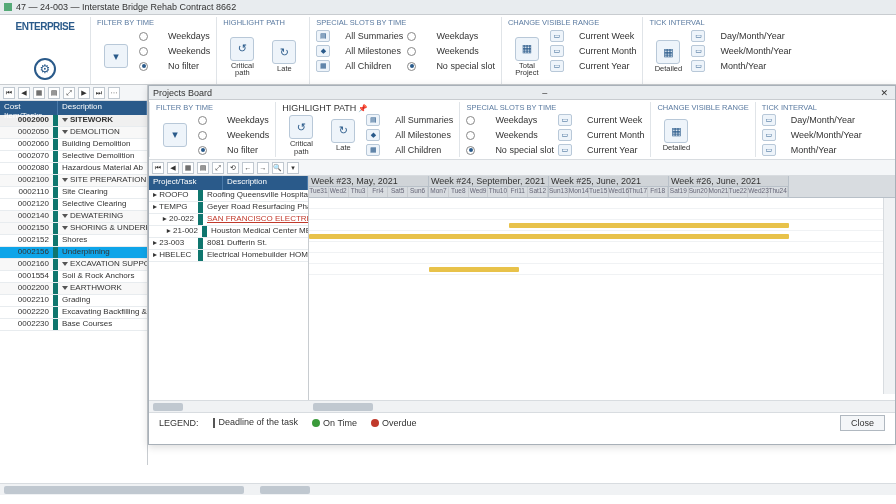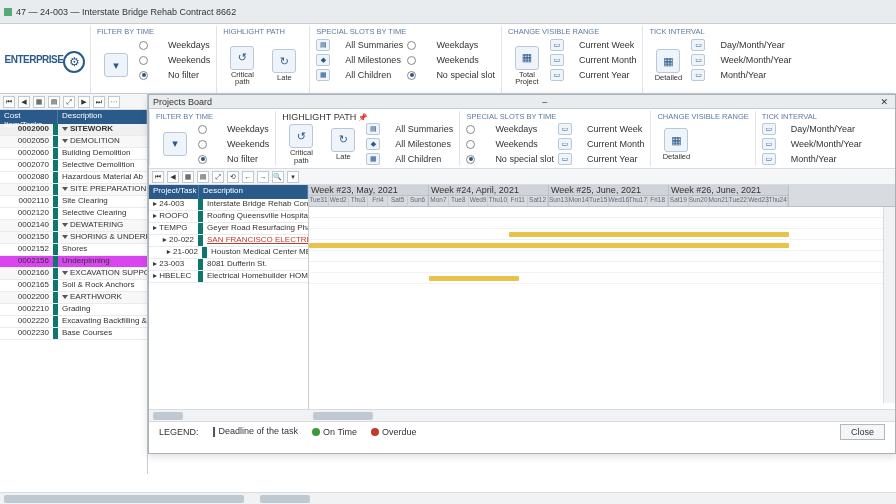--- a/index.html
+++ b/index.html
@@ -1,20 +1,20 @@
 <!DOCTYPE html>
 <html><head>
 <meta charset="utf-8">
 <style>
 *{box-sizing:border-box;margin:0;padding:0;font-family:Segoe UI,Arial,sans-serif;font-size:9px;color:#333}
 body{background:#fff;width:896px;height:504px;overflow:hidden;position:relative}
-.titlebar{height:24px;background:#e8ecef;border-bottom:1px solid #c8ccd0;display:flex;align-items:center;padding:0 4px;font-size:8px;color:#667}
+.titlebar{height:15px;background:#e8ecef;border-bottom:1px solid #c8ccd0;display:flex;align-items:center;padding:0 4px;font-size:8px;color:#667}
 .titlebar .sq{width:8px;height:8px;background:#5a7;margin-right:4px}
 .ribbon{height:70px;border-bottom:1px solid #c8ccd0;display:flex;padding:2px 0 0 0}
-.brand{width:90px;display:flex;flex-direction:row;align-items:center;justify-content:center;padding:4px}
+.brand{width:90px;display:flex;flex-direction:column;align-items:center;justify-content:space-between;padding:4px}
 .brand-logo{font-size:10px;font-weight:bold;color:#2a5a8a;letter-spacing:-0.5px}
 .brand-gear{width:22px;height:22px;border:2px solid #2a5a8a;border-radius:50%;margin-top:4px;display:flex;align-items:center;justify-content:center;color:#2a5a8a;font-size:12px}
 .rgrp{border-left:1px solid #e0e4e8;padding:0 6px;display:flex;flex-direction:column}
 .rgrp-title{font-size:7.5px;color:#5a7aa0;text-align:left;height:12px;padding-top:1px}
 .rgrp-body{display:flex;gap:4px;flex:1}
 .vstack{display:flex;flex-direction:column;gap:1px}
 .radio-row{display:flex;align-items:center;gap:20px;height:14px;white-space:nowrap;cursor:pointer}
 .radio{width:9px;height:9px;border:1px solid #888;border-radius:50%;display:inline-block;position:relative}
 .radio.on::after{content:"";position:absolute;inset:1.5px;background:#2a5a8a;border-radius:50%}
 .bigbtn{display:flex;flex-direction:column;align-items:center;justify-content:center;width:38px;cursor:pointer}
@@ -25,21 +25,21 @@
 .main{position:relative;height:410px}
 .left-pane{position:absolute;left:0;top:0;width:148px;height:380px;border-right:1px solid #c8ccd0}
 .toolbar-sm{height:16px;background:#f4f6f8;border-bottom:1px solid #d8dce0;display:flex;align-items:center;gap:3px;padding:0 3px}
 .toolbar-sm .tb{width:12px;height:12px;border:1px solid #c0c8d0;background:#fff;cursor:pointer;font-size:7px;display:flex;align-items:center;justify-content:center}
 .grid-hdr{display:flex;background:#2a5a8a;color:#fff;height:14px}
 .grid-hdr div{padding:1px 4px;font-size:8px;color:#fff;border-right:1px solid #4a7aaa}
 .grid-row{display:flex;height:12px;border-bottom:1px solid #e8ecef;cursor:pointer}
 .grid-row div{padding:0 4px;font-size:8px;white-space:nowrap;overflow:hidden}
 .grid-row.g0{background:#f0f0f0;font-weight:600}
 .grid-row.g1{background:#f8f8f8}
-.grid-row.sel{background:#d946ef}
+.grid-row.sel{background:#0ea5e9}
 .c0{width:58px;text-align:right;border-right:5px solid #0f766e}
 .c1{flex:1}
 .tri{display:inline-block;width:0;height:0;border-left:3px solid transparent;border-right:3px solid transparent;border-top:4px solid #555;margin-right:2px;vertical-align:middle}
 .float-win{position:absolute;left:148px;top:0;right:0;height:360px;background:#fff;border:1px solid #a8b0b8;box-shadow:0 2px 8px rgba(0,0,0,.15)}
 .fw-title{height:14px;background:#e8ecef;border-bottom:1px solid #c8ccd0;display:flex;align-items:center;padding:0 4px;font-size:8px;color:#556}
 .fw-title .x{margin-left:auto;cursor:pointer;padding:0 3px}
 .fw-ribbon{height:60px;border-bottom:1px solid #d8dce0;display:flex;padding:2px 0}
 .fw-body{display:flex;height:230px;position:relative}
 .fw-grid{width:160px;border-right:1px solid #c8ccd0;overflow:hidden}
 .fw-gantt{flex:1;overflow:hidden;position:relative}
@@ -272,21 +272,21 @@
         </div>
         <div class="grid-row sel">
           <div class="c0">0002156</div>
           <div class="c1">Underpinning</div>
         </div>
         <div class="grid-row g1">
           <div class="c0">0002160</div>
           <div class="c1"><span class="tri"></span>EXCAVATION SUPPORT SY</div>
         </div>
         <div class="grid-row">
-          <div class="c0">0002165</div>
+          <div class="c0">0001554</div>
           <div class="c1">Soil &amp; Rock Anchors</div>
         </div>
         <div class="grid-row g1">
           <div class="c0">0002200</div>
           <div class="c1"><span class="tri"></span>EARTHWORK</div>
         </div>
         <div class="grid-row">
           <div class="c0">0002210</div>
           <div class="c1">Grading</div>
         </div>
@@ -430,28 +430,24 @@
         <div class="tb">⟲</div>
       <div class="tb">←</div>
         <div class="tb">→</div>
       <div class="tb">🔍</div>
         <div class="tb">▾</div>
     </div>
 
     <div class="fw-body">
       <div class="fw-grid">
         <div class="grid-hdr">
-            <div style="width:50px">Project/Task</div>
+            <div style="width:74px">Project/Task</div>
             <div style="flex:1">Description</div>
           </div>
         <div id="board-rows">
-            <div class="grid-row">
-              <div class="c0" style="width:54px;text-align:left">▸ 24-003</div>
-              <div class="c1" style="">Interstate Bridge Rehab Con</div>
-            </div>
             <div class="grid-row">
               <div class="c0" style="width:54px;text-align:left">▸ ROOFO</div>
               <div class="c1" style="">Roofing Queensville Hospita</div>
             </div>
             <div class="grid-row">
               <div class="c0" style="width:54px;text-align:left">▸ TEMPG</div>
               <div class="c1" style="">Geyer Road Resurfacing Pha</div>
             </div>
             <div class="grid-row">
               <div class="c0" style="width:54px;text-align:right">▸ 20-022</div>
@@ -478,21 +474,21 @@
               <div class="d">
                 <span>Tue31</span>
                 <span>Wed2</span>
                 <span>Thu3</span>
                 <span>Fri4</span>
                 <span>Sat5</span>
                 <span>Sun6</span>
               </div>
             </div>
             <div class="gh-wk" style="width: 120px;">
-              <div class="t">Week #24,  April, 2021</div>
+              <div class="t">Week #24,  September, 2021</div>
               <div class="d">
                 <span>Mon7</span>
                 <span>Tue8</span>
                 <span>Wed9</span>
                 <span>Thu10</span>
                 <span>Fri11</span>
                 <span>Sat12</span>
               </div>
             </div>
             <div class="gh-wk" style="width: 120px;">

